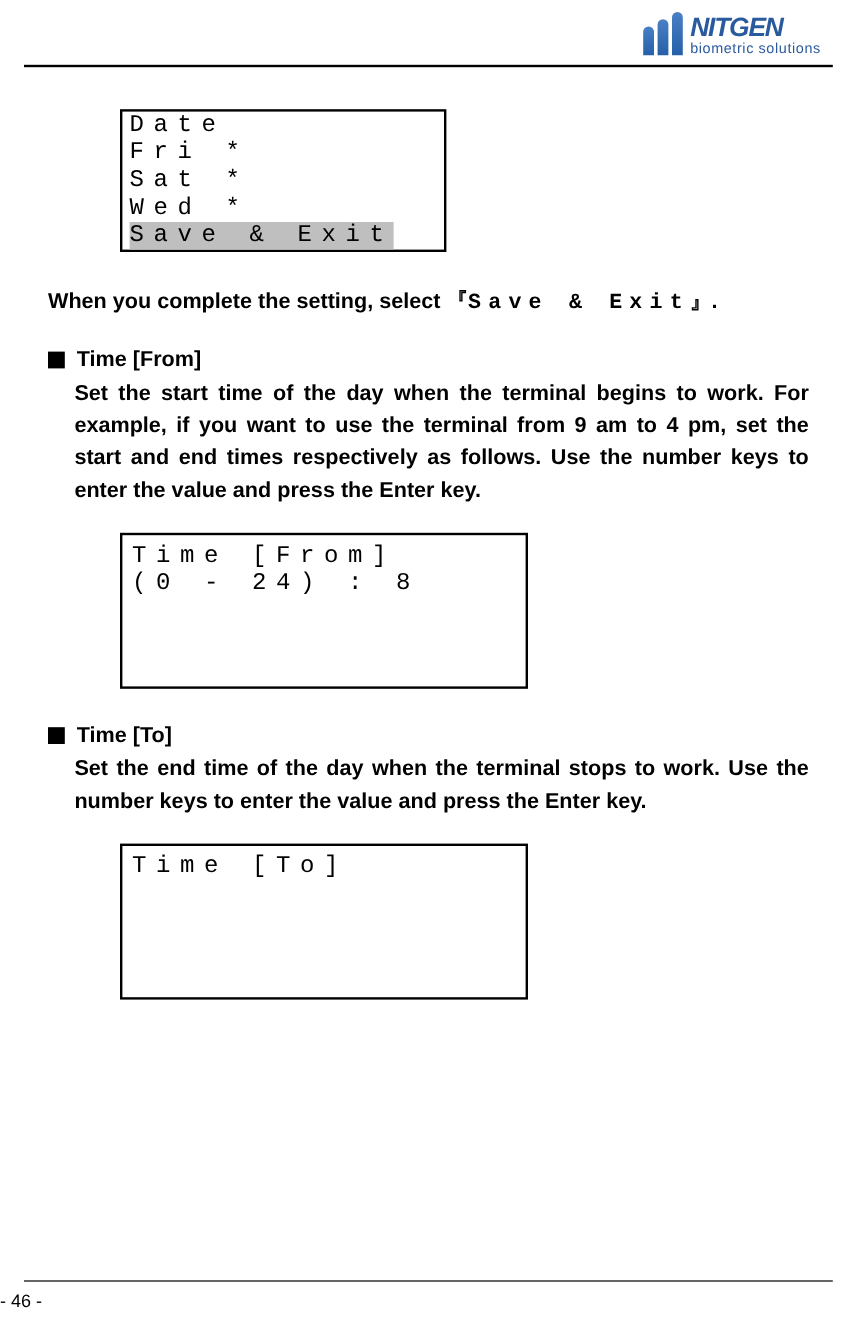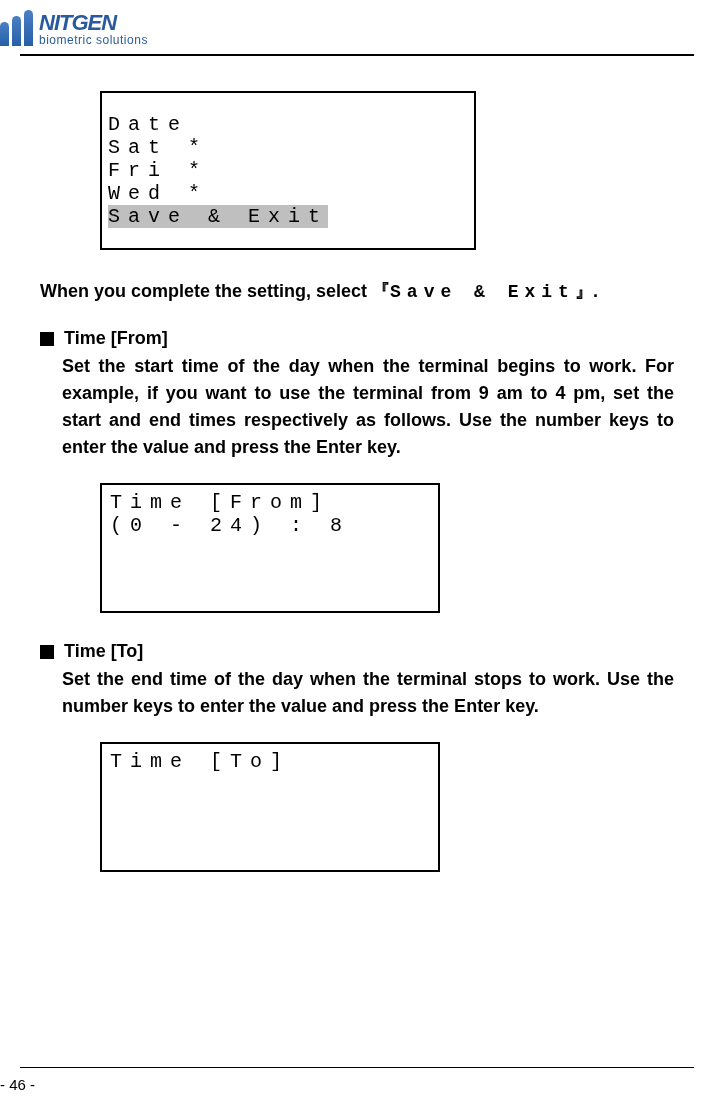--- a/index.html
+++ b/index.html
@@ -9,21 +9,21 @@
     }
     body {
       width: 714px;
       height: 1113px;
       background: #fff;
       font-family: Arial, sans-serif;
       position: relative;
     }
     .header {
       display: flex;
-      justify-content: flex-start;
+      justify-content: flex-end;
       align-items: flex-start;
       padding: 10px 30px 0 0;
     }
     .logo {
       display: flex;
       align-items: flex-end;
       gap: 4px;
     }
     .logo-bars {
       display: flex;
@@ -59,25 +59,25 @@
     .hr-top {
       border: none;
       border-top: 2px solid #000;
       margin: 8px 20px 0 20px;
     }
     .content {
       padding: 35px 40px 0 40px;
     }
     .lcd-box {
       border: 2px solid #000;
-      width: 376px;
+      width: 272px;
       margin-left: 60px;
       margin-bottom: 28px;
       background: #fff;
-      padding: 20px 6px;
+      padding: 0 6px;
     }
     .lcd-line {
       font-family: "Courier New", monospace;
       font-size: 20px;
       letter-spacing: 8px;
       white-space: pre;
     }
     .lcd-line.highlight {
       background: #bfbfbf;
       display: inline-block;
@@ -151,22 +151,22 @@
     </div>
   </div>
 </div>
 
 <hr class="hr-top">
 
 <div class="content">
 
   <div class="lcd-box">
     <div class="lcd-line">Date</div>
+    <div class="lcd-line">Fri *</div>
     <div class="lcd-line">Sat *</div>
-    <div class="lcd-line">Fri *</div>
     <div class="lcd-line">Wed *</div>
     <div><span class="lcd-line highlight">Save &amp; Exit</span></div>
   </div>
 
   <p class="para">
     <span>When you complete the setting, select  『</span><span class="mono-inline">Save  &amp;  Exit</span><span>』.</span>
   </p>
 
   <div class="bullet-row">
     <div class="bullet-sq"></div>

